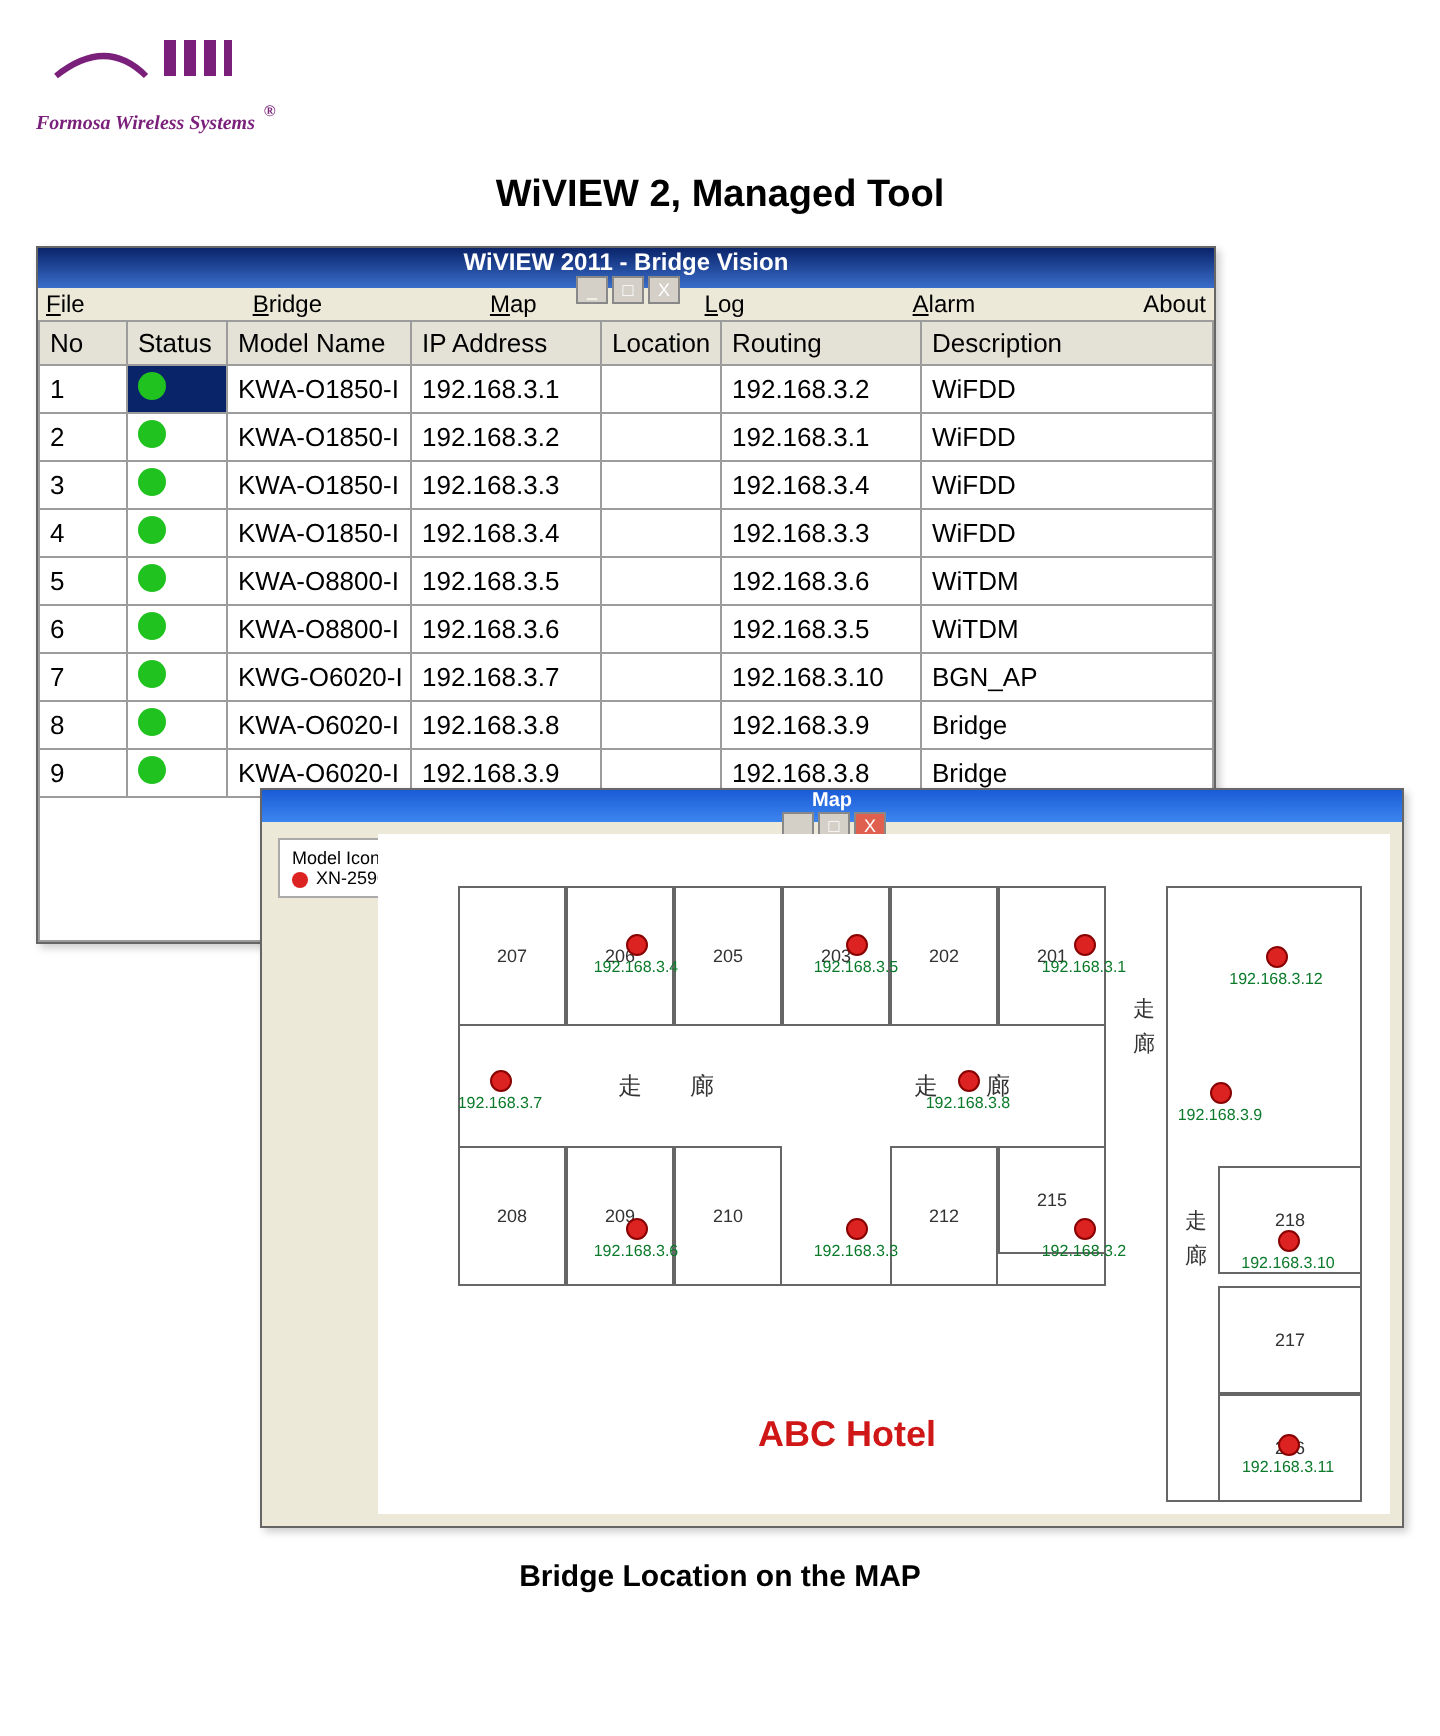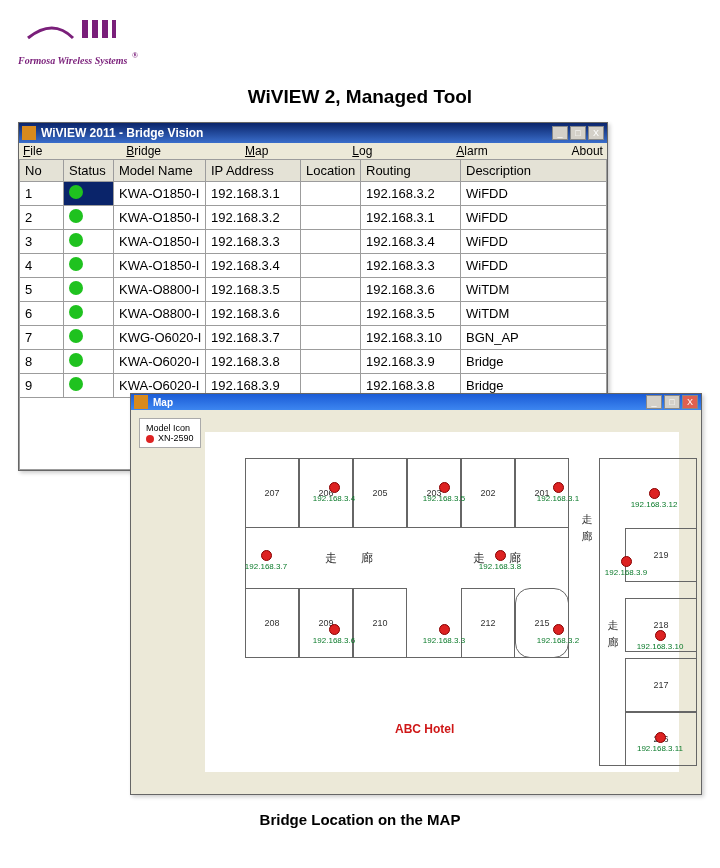--- a/index.html
+++ b/index.html
@@ -41,20 +41,21 @@
     margin-left: 8px;
     width: 590px;
   }
   .titlebar {
     background: linear-gradient(#0a246a, #3a6ecb);
     color: #fff;
     display: flex;
     align-items: center;
     height: 20px;
     padding: 0 3px;
+    flex-direction: column;
   }
   .titlebar .ticon {
     width: 14px; height: 14px;
     background: #d88a1d;
     margin-right: 5px;
   }
   .titlebar .ttext { font-weight: bold; font-size: 12px; flex: 0 0 auto; }
   .titlebar .spacer { flex: 1; }
   .winbtns { display: flex; }
   .winbtn {
@@ -118,21 +119,21 @@
     position: relative;
     font-size: 10px;
   }
   .window.map .titlebar {
     background: linear-gradient(#1a5bd6, #3d86f0);
     height: 16px;
   }
   .window.map .titlebar .ttext { font-size: 10px; }
   .map-body {
     background: #ece9d8;
-    padding: 22px;
+    padding: 6px;
   }
   .legend {
     position: absolute;
     top: 24px; left: 8px;
     background: #fff;
     border: 1px solid #aaa;
     padding: 4px 6px;
     font-size: 9px;
   }
   .legend .rdot {
@@ -186,21 +187,21 @@
     width: 9px; height: 9px;
     border-radius: 50%;
     background: #d22;
     border: 1px solid #800;
     margin: 0 auto 1px auto;
   }
   .big-label {
     position: absolute;
     color: #cf1717;
     font-weight: bold;
-    font-size: 12px;
+    font-size: 18px;
   }
 </style>
 </head>
 <body>
 
 <div class="logo-block">
   <svg width="110" height="30">
     <path d="M10 22 Q 35 2 55 22" stroke="#7a1f7a" stroke-width="3" fill="none"></path>
     <rect x="64" y="4" width="6" height="18" fill="#7a1f7a"></rect>
     <rect x="74" y="4" width="6" height="18" fill="#7a1f7a"></rect>
@@ -373,27 +374,24 @@
         </div>
         <div class="room" style="left: 94px; top: 156px; width: 54px; height: 70px;">
           <span class="room-label">209</span>
         </div>
         <div class="room" style="left: 148px; top: 156px; width: 54px; height: 70px;">
           <span class="room-label">210</span>
         </div>
         <div class="room" style="left: 256px; top: 156px; width: 54px; height: 70px;">
           <span class="room-label">212</span>
         </div>
-        <div class="room" style="left: 310px; top: 156px; width: 54px; height: 70px; border-radius: 15px;">
+        <div class="room" style="left: 310px; top: 156px; width: 54px; height: 54px;">
           <span class="room-label">215</span>
         </div>
         <div class="room" style="left: 40px; top: 26px; width: 324px; height: 200px; border-width: 1.5px;"></div>
-        <div class="room" style="left: 420px; top: 96px; width: 72px; height: 54px;">
-          <span class="room-label">219</span>
-        </div>
         <div class="room" style="left: 420px; top: 166px; width: 72px; height: 54px;">
           <span class="room-label">218</span>
         </div>
         <div class="room" style="left: 420px; top: 226px; width: 72px; height: 54px;">
           <span class="room-label">217</span>
         </div>
         <div class="room" style="left: 420px; top: 280px; width: 72px; height: 54px;">
           <span class="room-label">216</span>
         </div>
         <div class="room" style="left: 394px; top: 26px; width: 98px; height: 308px; border-width: 1.5px;"></div>

